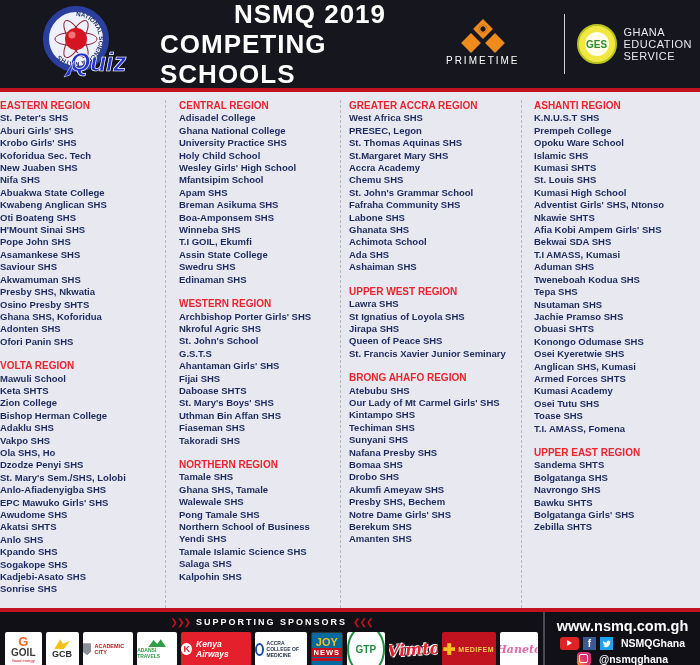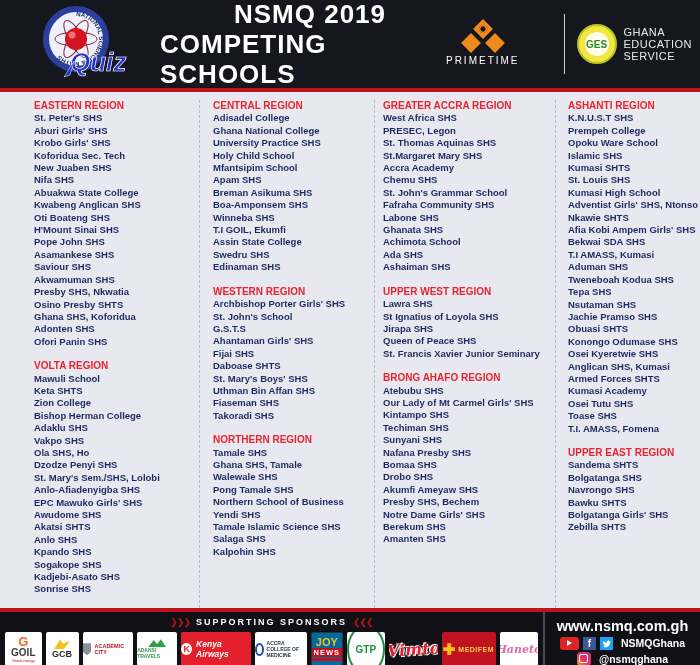--- a/index.html
+++ b/index.html
@@ -28,21 +28,21 @@
   .ges{display:flex;align-items:center;}
   .ges-emblem{width:36px;height:36px;border-radius:50%;background:#f2e742;border:2px solid #b6c21d;
               display:flex;align-items:center;justify-content:center;margin-right:7px;}
   .ges-inner{width:24px;height:24px;border-radius:50%;background:#fffde8;display:flex;align-items:center;justify-content:center;
              color:#2d8a2d;font-weight:700;font-size:10px;}
   .ges-text{color:#e8e8ee;font-size:11px;line-height:12px;letter-spacing:.5px;}
 
   
   .main{flex:1;display:flex;background:#e8e8f1;padding-top:8px;box-sizing:border-box;}
   .col{box-sizing:border-box;}
-  .col-0{width:166px;border-right:1px dashed #b8b8ca;margin-left:34px;}
+  .col-0{width:166px;border-right:1px dashed #b8b8ca;}
   .col-1{width:175px;padding-left:13px;border-right:1px dashed #b8b8ca;}
   .col-2{width:181px;padding-left:8px;border-right:1px dashed #b8b8ca;}
   .col-3{flex:1;padding-left:12px;}
   .section{margin-bottom:12px;}
   .region{color:#e8242e;font-weight:700;font-size:10px;line-height:12.4px;}
   .school{color:#1c2b5e;font-weight:700;font-size:9.5px;line-height:12.4px;white-space:nowrap;}
 
   
   .footer{height:57px;background:#101016;display:flex;flex-shrink:0;}
   .footer-left{width:543px;display:flex;flex-direction:column;box-sizing:border-box;}
@@ -205,33 +205,35 @@
           <div class="school">Sonrise SHS</div>
         </div>
       </div>
       <div class="col col-1">
         <div class="section">
           <div class="region">CENTRAL REGION</div>
           <div class="school">Adisadel College</div>
           <div class="school">Ghana National College</div>
           <div class="school">University Practice SHS</div>
           <div class="school">Holy Child School</div>
+          <div class="school">Wesley Girls' High School</div>
           <div class="school">Mfantsipim School</div>
           <div class="school">Apam SHS</div>
           <div class="school">Breman Asikuma SHS</div>
           <div class="school">Boa-Amponsem SHS</div>
           <div class="school">Winneba SHS</div>
           <div class="school">T.I GOIL, Ekumfi</div>
           <div class="school">Assin State College</div>
           <div class="school">Swedru SHS</div>
           <div class="school">Edinaman SHS</div>
         </div>
         <div class="section">
           <div class="region">WESTERN REGION</div>
           <div class="school">Archbishop Porter Girls' SHS</div>
+          <div class="school">Nkroful Agric SHS</div>
           <div class="school">St. John's School</div>
           <div class="school">G.S.T.S</div>
           <div class="school">Ahantaman Girls' SHS</div>
           <div class="school">Fijai SHS</div>
           <div class="school">Daboase SHTS</div>
           <div class="school">St. Mary's Boys' SHS</div>
           <div class="school">Uthman Bin Affan SHS</div>
           <div class="school">Fiaseman SHS</div>
           <div class="school">Takoradi SHS</div>
         </div>

